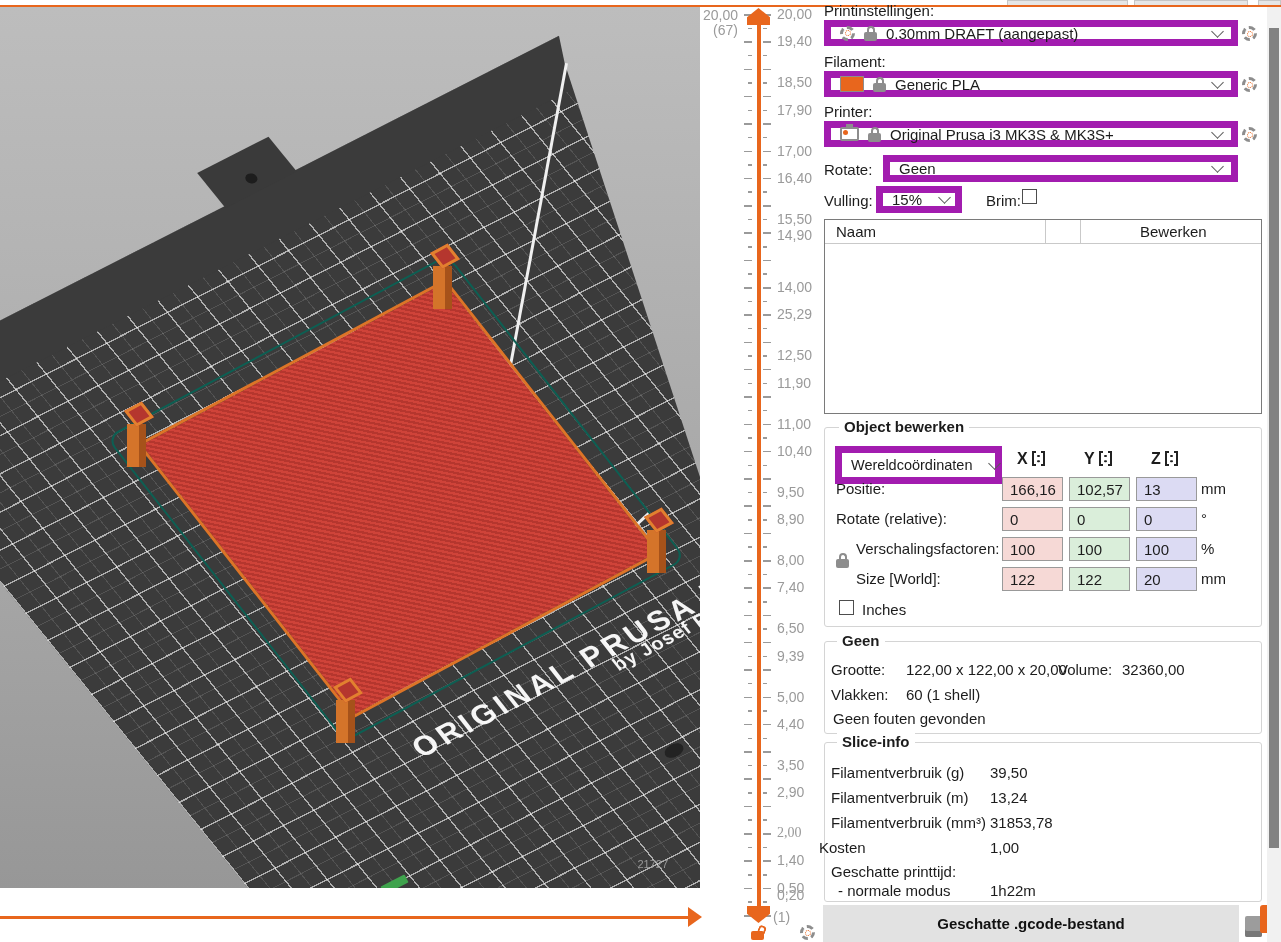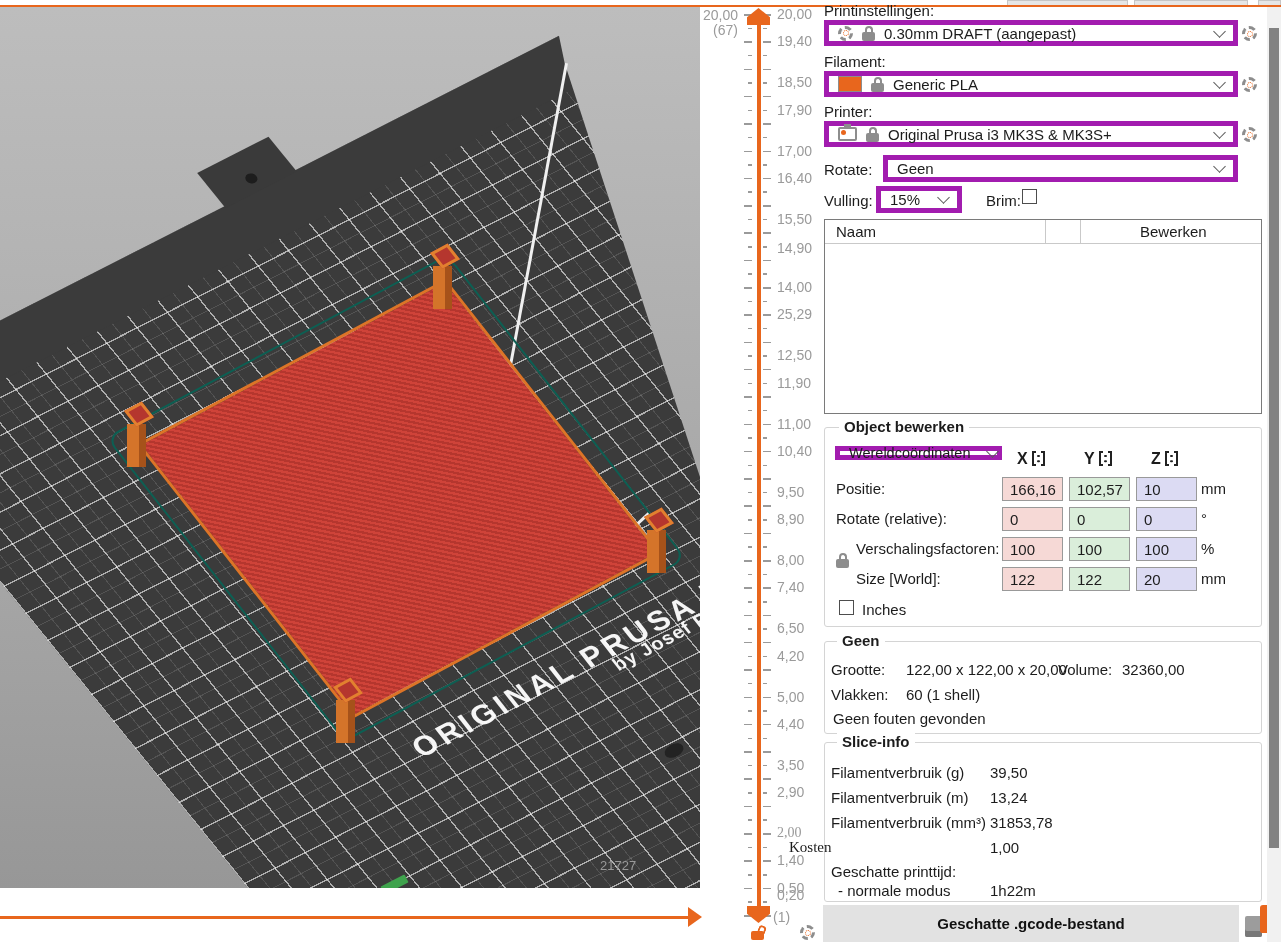--- a/index.html
+++ b/index.html
@@ -50,21 +50,21 @@
   .post{position:absolute;width:32px;height:58px}
   .post .pbody{position:absolute;left:3px;top:9px;width:19px;height:43px;
                background:linear-gradient(90deg,#d4742a 0 12px,#a6521a 12px)}
   .post .ptop{position:absolute;left:0;top:-4px;width:20px;height:20px;box-sizing:border-box;
               transform:matrix(0.882,-0.472,0.616,0.785,0,0);transform-origin:0 0;
               background:#b5362e;border:3.5px solid #e2802f}
   
   .hline{position:absolute;left:0;top:916px;width:688px;height:3px;background:#e8661d}
   .harrow{position:absolute;left:688px;top:907px;width:14px;height:20px;background:#e8661d;
           clip-path:polygon(0 0,100% 50%,0 100%)}
-  .hval{position:absolute;left:600px;top:858px;width:68px;text-align:left;color:#999;font-size:13px}
+  .hval{position:absolute;left:600px;top:858px;width:68px;text-align:right;color:#999;font-size:11px}
   
   .vbar{position:absolute;left:757px;top:16px;width:4px;height:899px;background:#e8661d}
   .vthumb-top{position:absolute;left:747px;top:8px;width:23px;height:17px;background:#e8661d;
               clip-path:polygon(50% 0,100% 55%,100% 100%,0 100%,0 55%)}
   .vthumb-bot{position:absolute;left:747px;top:906px;width:23px;height:17px;background:#e8661d;
               clip-path:polygon(0 0,100% 0,100% 45%,50% 100%,0 45%)}
   .vlab{position:absolute;color:#9a9a9a;font-size:14px;white-space:nowrap;transform:translateY(-50%)}
   .vlab-left{width:40px;text-align:right}
   .tick{position:absolute;height:1.5px;background:#9a9a9a}
   
@@ -90,21 +90,21 @@
   .axisico{position:relative;width:13px;height:15px;display:inline-block;vertical-align:-2px;margin-left:4px}
   .axisico::before{content:"";position:absolute;left:0;top:0;width:4px;height:15px;border:2.2px solid #222;border-right:none;box-sizing:border-box}
   .axisico::after{content:"";position:absolute;right:0;top:0;width:4px;height:15px;border:2.2px solid #222;border-left:none;box-sizing:border-box}
   .axisico i{position:absolute;left:5.4px;top:3.6px;width:2.6px;height:2.6px;background:#222;border-radius:50%;box-shadow:0 5.2px 0 #222}
   .sd{position:absolute;left:1243px;top:904px;width:34px;height:36px}
   .sd::before{content:"";position:absolute;left:2px;bottom:3px;width:17px;height:21px;background:#9c9c9c;
               border-radius:2px;box-shadow:inset 0 -6px 0 #787878}
   .sd::after{content:"";position:absolute;right:2px;top:1px;width:15px;height:28px;background:#e8661d;border-radius:3px 3px 5px 2px}
   
   .plabel{position:absolute;font-size:15px;color:#1c1c1c;white-space:nowrap}
-  .combo{position:absolute;border:5px solid #a21caf;background:#fff;display:flex;align-items:center;
+  .combo{position:absolute;border:7px solid #a21caf;background:#fff;display:flex;align-items:center;
          gap:9px;padding:0 9px;box-sizing:border-box;font-size:15px}
   .combo .spacer{flex:1}
   .tbl{position:absolute;left:824px;top:219px;width:438px;height:195px;border:1px solid #7a7a7a;box-sizing:border-box;background:#fff}
   .tbl .hdr{position:absolute;left:0;top:0;right:0;height:23px;border-bottom:1px solid #c9c9c9}
   .tbl .sep{position:absolute;top:0;height:23px;width:1px;background:#c9c9c9}
   .trow{position:absolute;left:1px;top:24px;width:434px;height:26px;background:#d9d9d9;display:block}
   .grp{position:absolute;border:1px solid #d4d4d4;border-radius:3px;box-sizing:border-box}
   .gttl{position:absolute;top:-10px;left:14px;background:#fff;padding:0 5px;font-weight:bold;font-size:15px;white-space:nowrap}
   .fld{position:absolute;height:24px;width:61px;border:1px solid #999;box-sizing:border-box;
        display:flex;align-items:center;padding-left:7px;font-size:15px}
@@ -300,33 +300,33 @@
     <div class="tick" style="left: 763px; top: 901.348px; width: 4px;"></div>
     <div class="tick" style="left: 744px; top: 915px; width: 8px;"></div>
     <div class="tick" style="left: 763px; top: 915px; width: 8px;"></div>
     <div class="vlab" style="left: 777px; top: 14px;">20,00</div>
     <div class="vlab" style="left: 777px; top: 41.303px;">19,40</div>
     <div class="vlab" style="left: 777px; top: 82.2576px;">18,50</div>
     <div class="vlab" style="left: 777px; top: 109.561px;">17,90</div>
     <div class="vlab" style="left: 777px; top: 150.515px;">17,00</div>
     <div class="vlab" style="left: 777px; top: 177.818px;">16,40</div>
     <div class="vlab" style="left: 777px; top: 218.773px;">15,50</div>
-    <div class="vlab" style="left: 777px; top: 248px;">14,90</div>
+    <div class="vlab" style="left: 777px; top: 235px;">14,90</div>
     <div class="vlab" style="left: 777px; top: 287.03px;">14,00</div>
     <div class="vlab" style="left: 777px; top: 314.333px;">25,29</div>
     <div class="vlab" style="left: 777px; top: 355.288px;">12,50</div>
     <div class="vlab" style="left: 777px; top: 382.591px;">11,90</div>
     <div class="vlab" style="left: 777px; top: 423.545px;">11,00</div>
     <div class="vlab" style="left: 777px; top: 450.848px;">10,40</div>
     <div class="vlab" style="left: 777px; top: 491.803px;">9,50</div>
     <div class="vlab" style="left: 777px; top: 519.106px;">8,90</div>
     <div class="vlab" style="left: 777px; top: 560.061px;">8,00</div>
     <div class="vlab" style="left: 777px; top: 587.364px;">7,40</div>
     <div class="vlab" style="left: 777px; top: 628.318px;">6,50</div>
-    <div class="vlab" style="left: 777px; top: 655.621px;">4,20</div>
+    <div class="vlab" style="left: 777px; top: 655.621px;">9,39</div>
     <div class="vlab" style="left: 777px; top: 696.576px;">5,00</div>
     <div class="vlab" style="left: 777px; top: 723.879px;">4,40</div>
     <div class="vlab" style="left: 777px; top: 764.833px;">3,50</div>
     <div class="vlab" style="left: 777px; top: 792.136px;">2,90</div>
     <div class="vlab" style="left: 777px; top: 833.091px; font-family: Liberation Serif, serif;">2,00</div>
     <div class="vlab" style="left: 777px; top: 860.394px;">1,40</div>
     <div class="vlab" style="left: 777px; top: 888px;">0,50</div>
     <div class="vlab" style="left: 777px; top: 895px;">0,20</div>
   </div>
 <div class="vthumb-top"></div>
@@ -385,33 +385,33 @@
   <div class="hdr"></div>
   <div class="sep" style="left:220px"></div>
     <div class="sep" style="left:255px"></div>
   <div class="plabel" style="left:11px;top:3px">Naam</div>
   <div class="plabel" style="left:315px;top:3px">Bewerken</div>
 </div>
 
 <div class="grp" style="left:824px;top:427px;width:438px;height:200px">
   <span class="gttl">Object bewerken</span>
 </div>
-<div class="combo" style="left:835px;top:446px;width:167px;height:14px;font-size:14.5px">
+<div class="combo" style="left:835px;top:446px;width:167px;height:38px;font-size:14.5px">
   <span>Wereldcoördinaten</span>
   <span class="spacer"></span>
     <span class="chev"></span>
 </div>
 <div class="axhdr" style="left:1017px;top:450px"><span>X</span><span class="axisico"><i></i></span></div>
 <div class="axhdr" style="left:1084px;top:450px"><span>Y</span><span class="axisico"><i></i></span></div>
 <div class="axhdr" style="left:1151px;top:450px"><span>Z</span><span class="axisico"><i></i></span></div>
 <div id="maniprows">
     <div class="plabel" style="left: 836px; top: 480px;">Positie:</div>
     <div class="fld" style="left: 1002px; top: 477px; background: rgb(246, 217, 214);">166,16</div>
     <div class="fld" style="left: 1069px; top: 477px; background: rgb(218, 238, 218);">102,57</div>
-    <div class="fld" style="left: 1136px; top: 477px; background: rgb(220, 219, 243);">10</div>
+    <div class="fld" style="left: 1136px; top: 477px; background: rgb(220, 219, 243);">13</div>
     <div class="plabel" style="left: 1201px; top: 480px;">mm</div>
     <div class="plabel" style="left: 836px; top: 510px;">Rotate (relative):</div>
     <div class="fld" style="left: 1002px; top: 507px; background: rgb(246, 217, 214);">0</div>
     <div class="fld" style="left: 1069px; top: 507px; background: rgb(218, 238, 218);">0</div>
     <div class="fld" style="left: 1136px; top: 507px; background: rgb(220, 219, 243);">0</div>
     <div class="plabel" style="left: 1201px; top: 510px;">°</div>
     <div class="plabel" style="left: 856px; top: 540px;">Verschalingsfactoren:</div>
     <div class="fld" style="left: 1002px; top: 537px; background: rgb(246, 217, 214);">100</div>
     <div class="fld" style="left: 1069px; top: 537px; background: rgb(218, 238, 218);">100</div>
     <div class="fld" style="left: 1136px; top: 537px; background: rgb(220, 219, 243);">100</div>
@@ -440,21 +440,21 @@
 <div class="grp" style="left:824px;top:742px;width:438px;height:160px">
   <span class="gttl" style="left:12px">Slice-info</span>
 </div>
 <div id="slicerows">
     <div class="plabel" style="left: 831px; top: 764px;">Filamentverbruik (g)</div>
     <div class="plabel" style="left: 990px; top: 764px;">39,50</div>
     <div class="plabel" style="left: 831px; top: 789px;">Filamentverbruik (m)</div>
     <div class="plabel" style="left: 990px; top: 789px;">13,24</div>
     <div class="plabel" style="left: 831px; top: 814px;">Filamentverbruik (mm³)</div>
     <div class="plabel" style="left: 990px; top: 814px;">31853,78</div>
-    <div class="plabel" style="left: 789px; top: 839px; font-family: Liberation Serif, serif;">Kosten</div>
+    <div class="plabel" style="left: 819px; top: 839px;">Kosten</div>
     <div class="plabel" style="left: 990px; top: 839px;">1,00</div>
   </div>
 <div class="plabel" style="left:831px;top:863px">Geschatte printtijd:</div>
 <div class="plabel" style="left:838px;top:882px">- normale modus</div>
 <div class="plabel" style="left:990px;top:882px">1h22m</div>
 
 <div class="btn">
   <span>Geschatte .gcode-bestand</span>
 </div>
 <div class="sd"></div>

